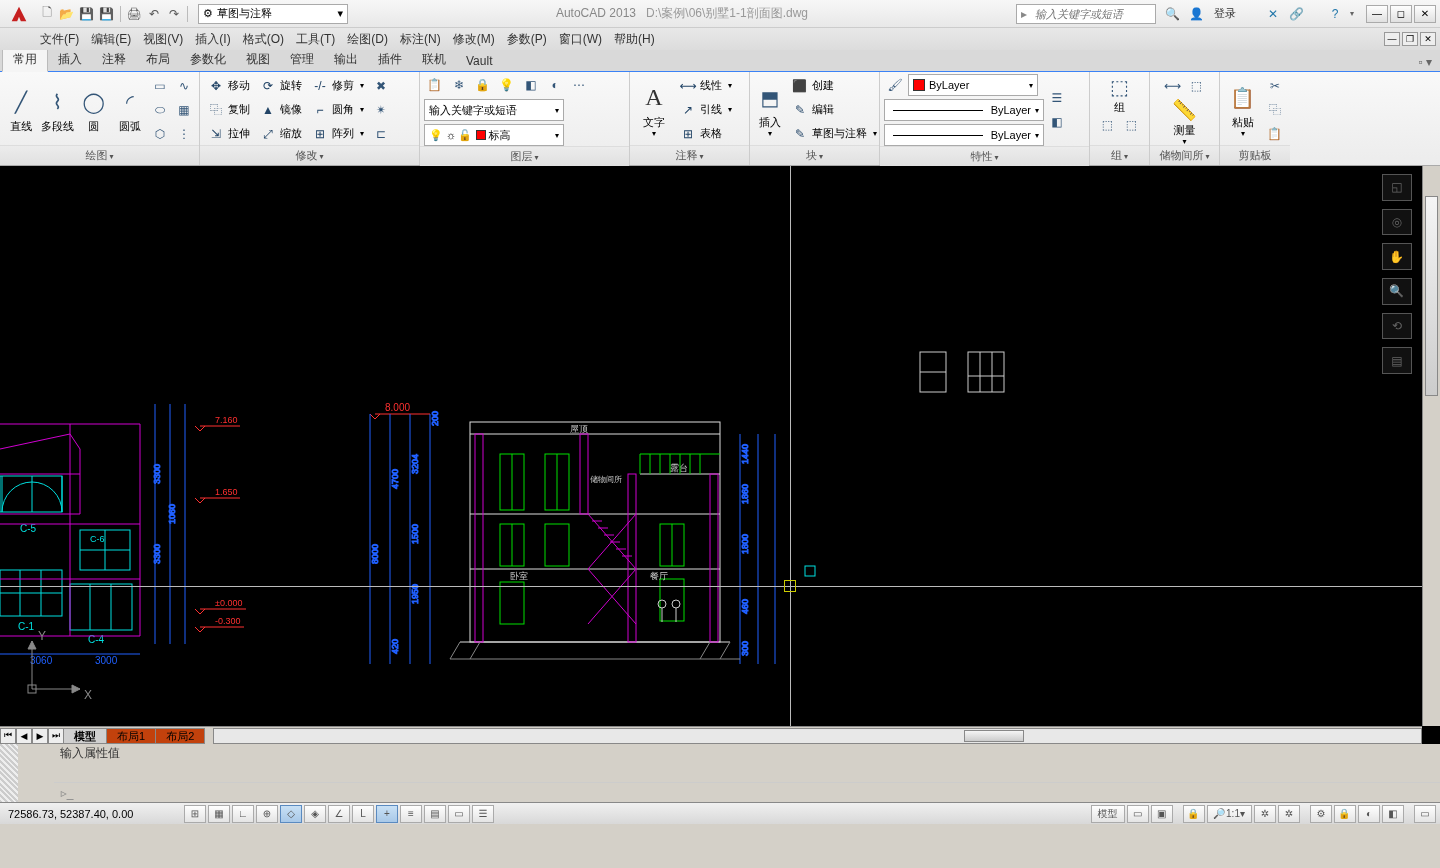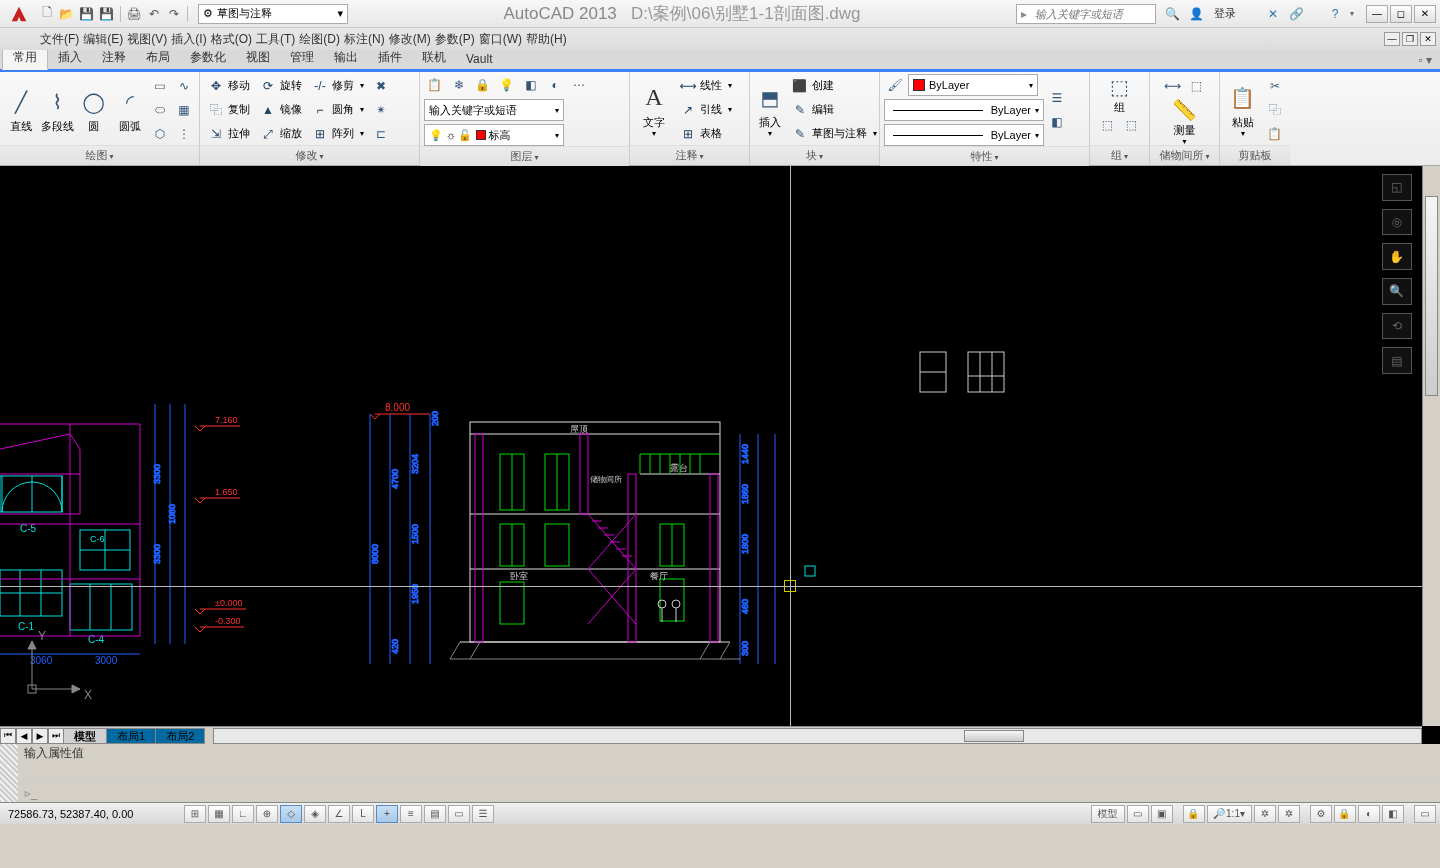--- a/index.html
+++ b/index.html
@@ -8,38 +8,38 @@
 
 .titlebar { height: 28px; background: linear-gradient(#f7f7f7,#e8e8e8); display: flex; align-items: center; padding: 0 4px; border-bottom: 1px solid #ccc; }
 .app-logo { width: 30px; height: 24px; display:flex; align-items:center; justify-content:center; }
 .app-logo svg { width: 22px; height: 22px; }
 .qat { display: flex; align-items: center; gap: 2px; margin-left: 4px; }
 .qat-btn { width: 18px; height: 18px; display:flex; align-items:center; justify-content:center; color:#555; cursor:pointer; }
 .qat-sep { width:1px; height:16px; background:#bbb; margin:0 2px; }
 .workspace-dd { margin-left: 8px; width: 150px; height: 20px; border:1px solid #aaa; background:#fff; display:flex; align-items:center; padding:0 4px; font-size:11px; }
 .workspace-dd .gear { margin-right:4px; }
 .workspace-dd .caret { margin-left:auto; }
-.title-text { flex:1; text-align:center; font-size:17px; color:#888; }
+.title-text { flex:1; text-align:center; font-size:12px; color:#888; }
 .title-text .filepath { color:#999; }
 .search-box { width: 140px; height: 20px; border:1px solid #aaa; background:#fff; display:flex; align-items:center; }
 .search-box input { border:none; width:100%; font-size:11px; font-style:italic; color:#888; padding:0 4px; outline:none; }
 .title-right { display:flex; align-items:center; gap:6px; margin-left:8px; }
 .title-right .icon-btn { width:18px; height:18px; display:flex; align-items:center; justify-content:center; color:#555; cursor:pointer; }
 .login-lbl { font-size:11px; color:#333; margin-left:2px; }
 .win-controls { display:flex; margin-left:12px; gap:2px; }
 .win-controls div { width:22px; height:18px; border:1px solid #aaa; background:linear-gradient(#fefefe,#e0e0e0); display:flex; align-items:center; justify-content:center; font-size:10px; cursor:pointer; }
 
 
-.menubar { height: 22px; background: linear-gradient(#e8e8e8,#dcdcdc); display:flex; align-items:center; padding:0 40px 0 40px; gap:4px; position:relative; }
+.menubar { height: 22px; background: linear-gradient(#e8e8e8,#dcdcdc); display:flex; align-items:center; padding:0 40px 0 40px; gap:12px; position:relative; }
 .menubar span { font-size:12px; color:#333; cursor:pointer; }
 .menubar .doc-controls { position:absolute; right:4px; display:flex; gap:2px; }
 .menubar .doc-controls div { width:16px; height:14px; border:1px solid #999; background:#eee; font-size:9px; display:flex; align-items:center; justify-content:center; cursor:pointer;}
 
 
-.ribbon-tabs { height: 22px; background:#d9d9d9; display:flex; align-items:flex-end; padding-left:2px; border-bottom:3px solid #3b82f6; }
+.ribbon-tabs { height: 22px; background:#d9d9d9; display:flex; align-items:flex-end; padding-left:2px; border-bottom:1px solid #3b82f6; }
 .ribbon-tabs .tab { padding: 3px 10px; font-size:12px; color:#333; cursor:pointer; }
 .ribbon-tabs .tab.active { background:#f5f5f5; border:1px solid #bbb; border-bottom:1px solid #f5f5f5; margin-bottom:-1px; }
 .ribbon-tabs .expand { margin-left:auto; padding:2px 8px; color:#666; cursor:pointer;}
 
 
 .ribbon { height: 94px; background:linear-gradient(#f9f9f9,#ececec); display:flex; border-bottom:1px solid #aaa; }
 .panel { border-right:1px solid #ccc; display:flex; flex-direction:column; padding: 2px 4px 0 4px; }
 .panel-body { flex:1; display:flex; align-items:center; gap:2px; }
 .panel-title { text-align:center; font-size:11px; color:#555; padding:2px 0; border-top:1px solid #ddd; background:linear-gradient(#ececec,#e0e0e0); margin:0 -4px; }
 .panel-title .caret { font-size:8px; margin-left:2px; }
@@ -69,31 +69,31 @@
 .ucs { position:absolute; bottom:40px; left:20px; color:#888; font-size:12px; }
 .ucs-arrow { stroke:#888; stroke-width:1; fill:none;}
 
 .navcube { position:absolute; right:8px; top:8px; width:70px; height:200px; display:flex; flex-direction:column; align-items:center; gap:8px; }
 .navcube div { width:30px; height:30px; border:1px solid #555; display:flex; align-items:center; justify-content:center; color:#666; background:#111; cursor:pointer; }
 .vscroll { position:absolute; right:0; top:0; bottom:18px; width:18px; background:#d4d0c8; border-left:1px solid #888; }
 .vscroll .thumb { position:absolute; left:2px; right:2px; top:30px; height:200px; background:linear-gradient(#f5f5f5,#ccc); border:1px solid #888; }
 .hscroll-row { position:absolute; left:0; right:18px; bottom:0; height:18px; background:#d4d0c8; display:flex; align-items:center; border-top:1px solid #888;}
 .layout-tabs { display:flex; height:18px; align-items:center; }
 .layout-tabs .navbtn { width:16px; height:16px; border:1px solid #888; background:#eee; display:flex; align-items:center; justify-content:center; font-size:9px; cursor:pointer;}
-.layout-tabs .ltab { padding:0 10px; height:16px; border:1px solid #888; background:#0369a1; font-size:11px; cursor:pointer; margin-left:-1px; }
+.layout-tabs .ltab { padding:0 10px; height:16px; border:1px solid #888; background:#c2410c; font-size:11px; cursor:pointer; margin-left:-1px; }
 .layout-tabs .ltab.active { background:#d0d0d0; font-weight:bold; }
 .hscroll-track { flex:1; position:relative; height:16px; background:#e8e8e8; margin-left:8px; border:1px solid #888;}
 .hscroll-track .thumb { position:absolute; top:1px; bottom:1px; left:750px; width:60px; background:linear-gradient(#f5f5f5,#ccc); border:1px solid #888;}
 .cmd-history { flex:1; padding:2px 6px; color:#333; overflow:hidden; }
 .cmd-history div { line-height:15px; }
 .cmd-input { display:flex; align-items:center; height:20px; border-top:1px solid #ccc; padding:0 6px; gap:4px;}
 .cmd-input .prompt-ico { width:14px; height:14px; display:flex; align-items:center; justify-content:center; color:#888;}
 .cmd-input input { border:none; flex:1; font-size:12px; font-style:italic; color:#888; outline:none; font-family:SimSun,monospace;}
 .cmd-left-grip { width:18px; background:repeating-linear-gradient(45deg,#ccc,#ccc 2px,#eee 2px,#eee 4px); }
-.cmdarea-wrap { display:flex; height:58px; }
+.cmdarea-wrap { display:flex; height:58px;gap:36px; }
 .cmd-main { flex:1; display:flex; flex-direction:column;}
 
 
 .statusbar { height: 22px; background:linear-gradient(#f0f0f0,#d8d8d8); border-top:1px solid #888; display:flex; align-items:center; padding:0 4px; font-size:11px; gap:2px; }
 .coords { width:170px; padding:0 4px; }
 .status-btn { width:22px; height:18px; border:1px solid #aaa; background:linear-gradient(#fefefe,#e4e4e4); display:flex; align-items:center; justify-content:center; font-size:10px; color:#555; cursor:pointer;}
 .status-btn.active { background:linear-gradient(#c8e0f5,#a8c8e8); border-color:#5a8ac0;}
 .status-sep { width:6px;}
 .status-right { margin-left:auto; display:flex; align-items:center; gap:2px; }
 

